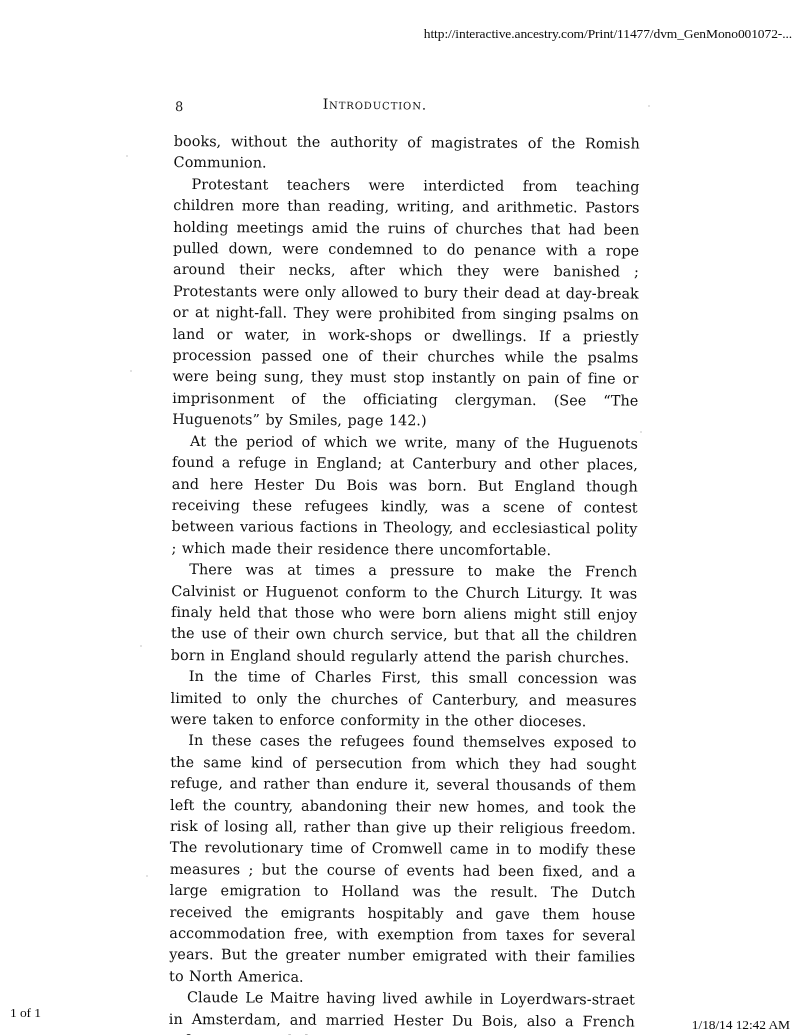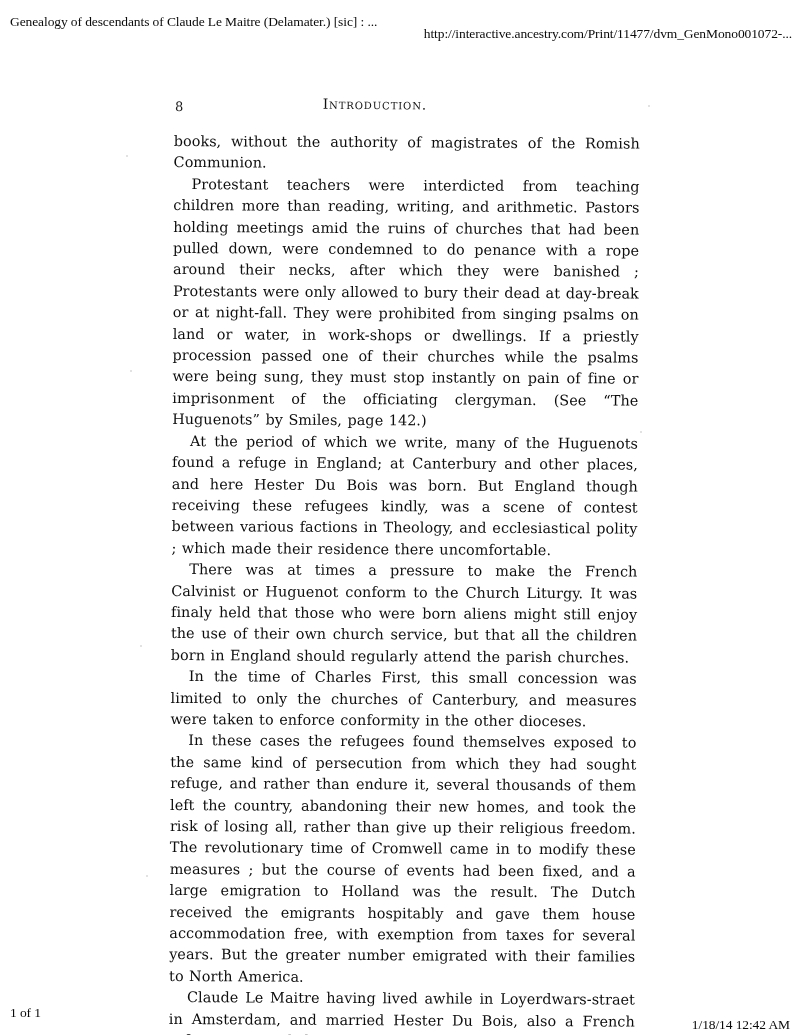--- a/index.html
+++ b/index.html
@@ -131,21 +131,20 @@
     position: absolute;
     background: #b9b9b9;
     border-radius: 50%;
     opacity: 0.55;
   }
 </style>
 </head>
 <body>
 
 <div class="print-chrome print-header">
-  <span class="chrome-left">Genealogy of descendants of Claude Le Maitre (Delamater.) [sic] : ...</span>
   <span class="chrome-right">http://interactive.ancestry.com/Print/11477/dvm_GenMono001072-...</span>
 </div>
 
 <div class="scan-sheet">
 
   <div class="speck" style="left:126px; top:110px; width:2px; height:2px;"></div>
   <div class="speck" style="left:130px; top:325px; width:2px; height:2px;"></div>
   <div class="speck" style="left:140px; top:600px; width:2px; height:2px;"></div>
   <div class="speck" style="left:648px; top:60px; width:2px; height:2px;"></div>
   <div class="speck" style="left:640px; top:386px; width:2px; height:2px;"></div>

